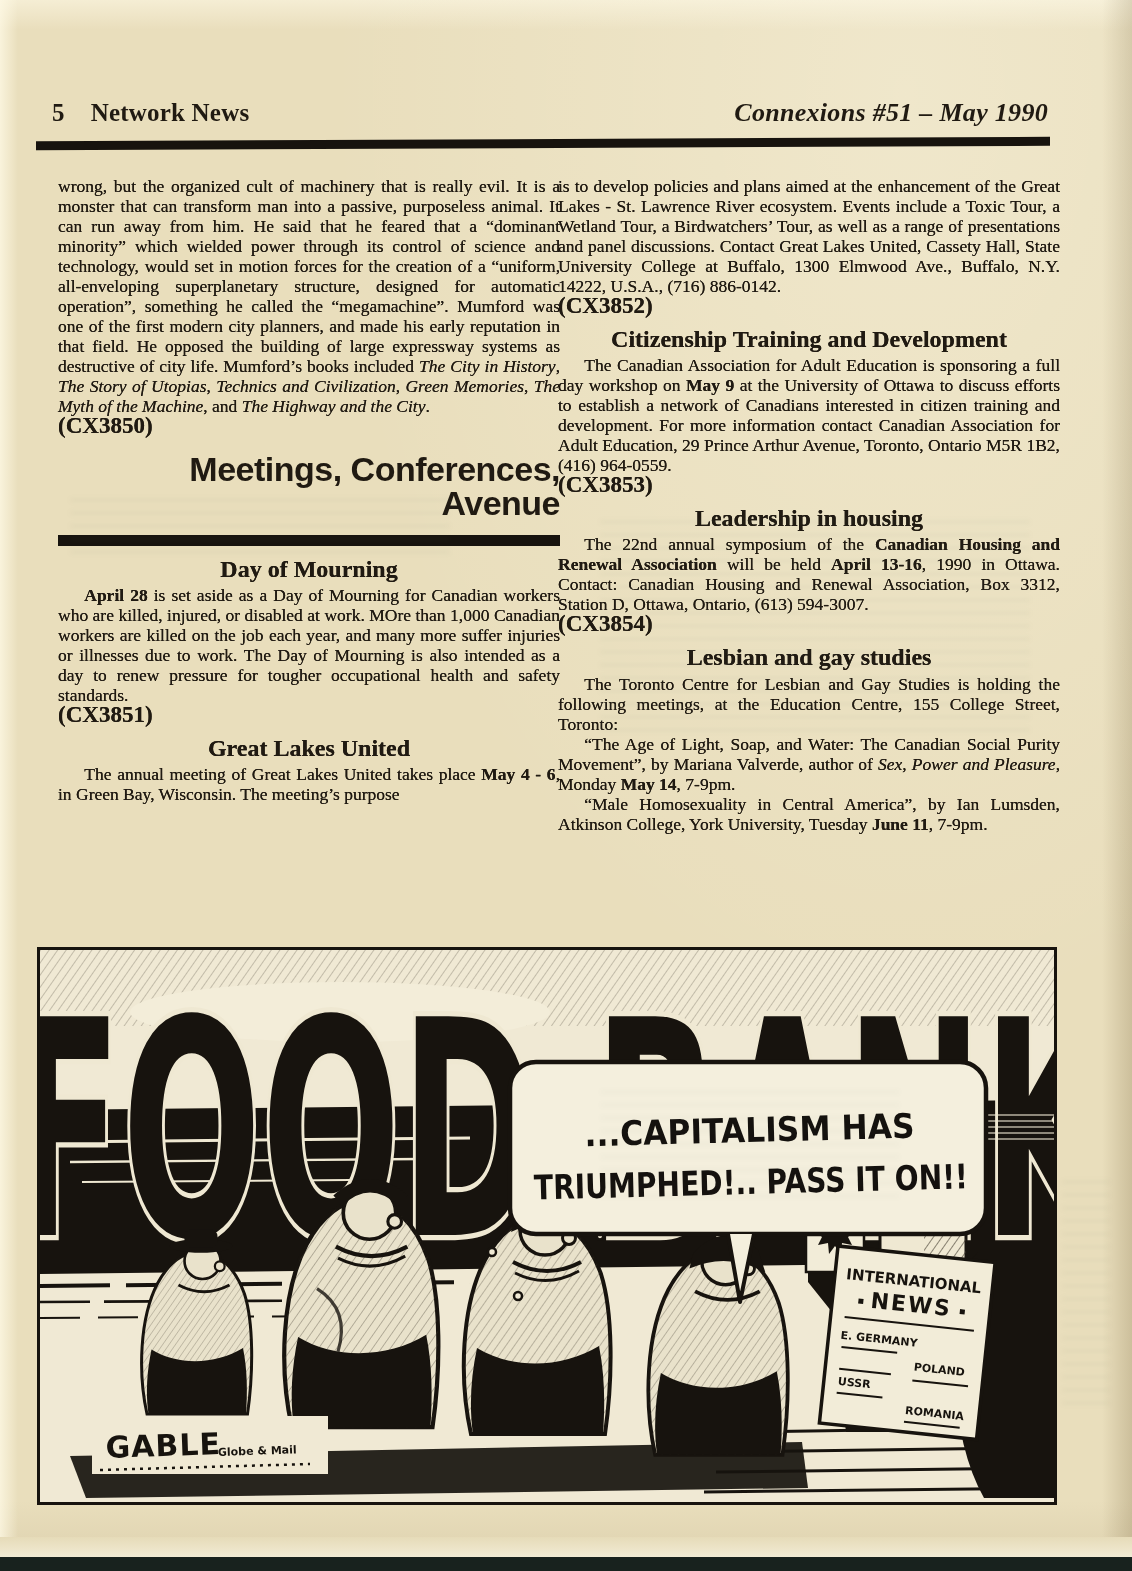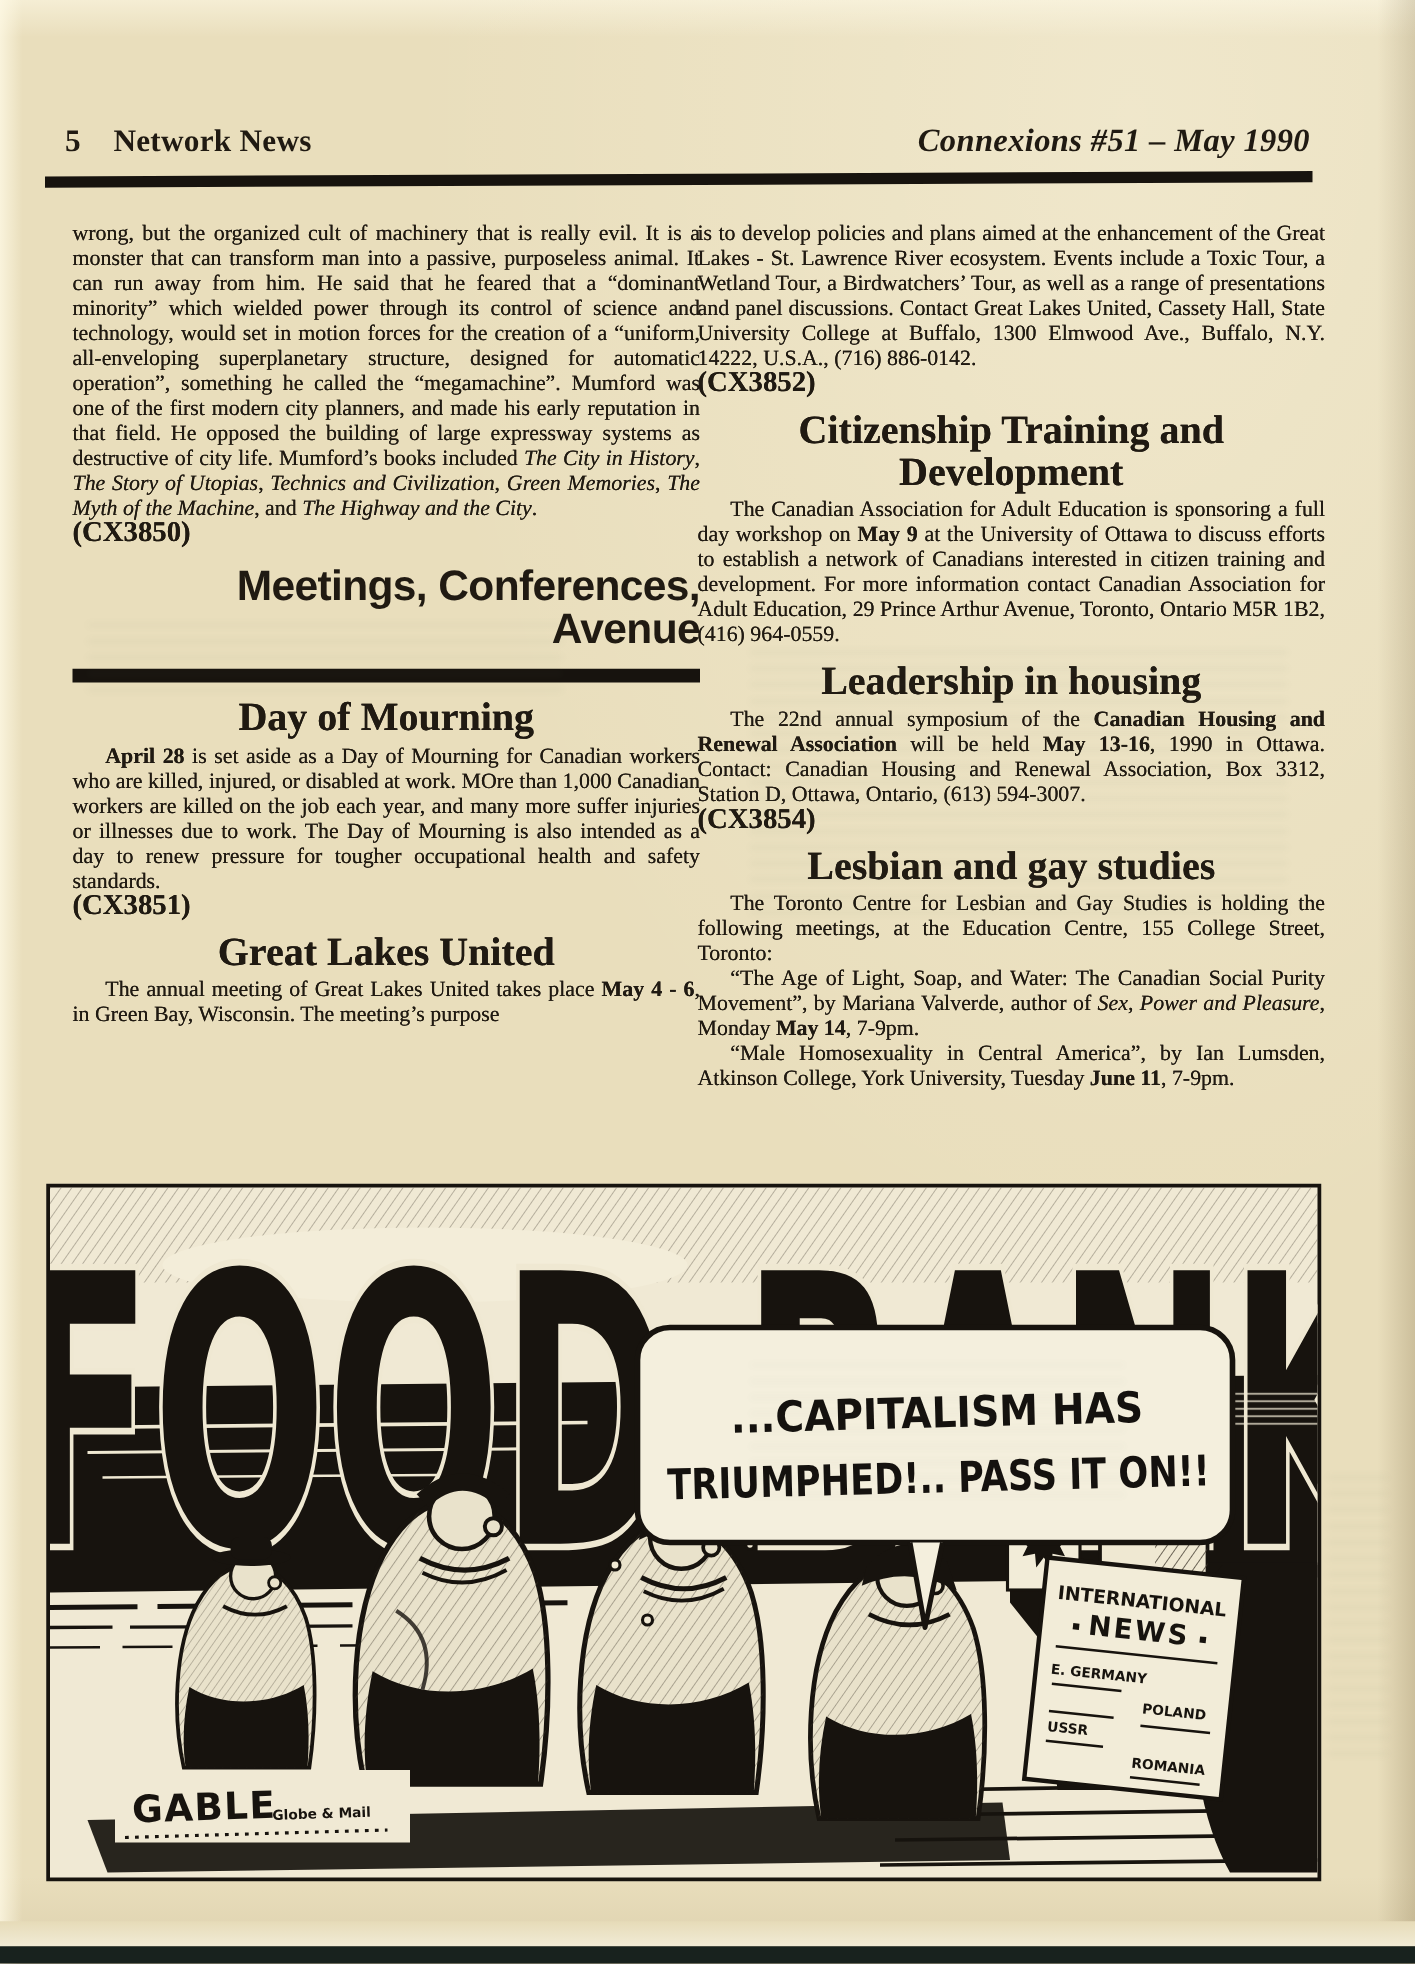--- a/index.html
+++ b/index.html
@@ -25,21 +25,21 @@
   .col{position:absolute;top:0;width:502px;font-size:17.5px;line-height:20px;text-align:justify;}
   .col-l{left:0;margin-left:16px;}
   .col-r{left:516px;}
   .para{margin:0;text-shadow:0 0 .4px currentColor;}
   .para.indent{text-indent:1.5em;}
   .code{margin:0 0 1px 0;font-weight:bold;font-size:23px;text-shadow:0 0 .4px currentColor;}
   .seg-b{font-weight:bold;}
   .seg-i{font-style:italic;}
   .sec-head{font-family:"Liberation Sans", sans-serif;font-weight:bold;font-size:34px;line-height:1.0;letter-spacing:-0.5px;margin:16px 0 0 0;text-align:right;}
   .sec-rule{height:11px;background:#17130e;margin:15px 0 0 0;}
-  .art-title{font-weight:bold;font-size:32px;line-height:1.05;text-align:center;margin:11px 0 3px 0;text-shadow:0 0 .4px currentColor;}
+  .art-title{font-weight:bold;font-size:24px;line-height:1.05;text-align:center;margin:11px 0 3px 0;text-shadow:0 0 .4px currentColor;}
   
   .cartoon{position:absolute;left:37px;top:947px;width:1020px;height:558px;background:#f0e9d4;border:3px solid #17130e;box-sizing:border-box;}
   .cartoon svg{display:block;width:100%;height:100%;}
   
   .smudge{position:absolute;pointer-events:none;filter:blur(2.6px);opacity:.35;
     background:repeating-linear-gradient(180deg, rgba(104,122,96,0.16) 0px, rgba(104,122,96,0.16) 4px, rgba(0,0,0,0) 4px, rgba(0,0,0,0) 13px);}
   
   .bottom-sliver{position:absolute;left:0;right:0;bottom:14px;height:20px;background:linear-gradient(180deg,#e6dbb8,#f1ebd5);}
   .bottom-edge{position:absolute;left:0;right:0;bottom:0;height:14px;background:#18221e;}
 </style>
@@ -68,22 +68,23 @@
       <p class="code">(CX3851)</p>
       <h3 class="art-title">Great Lakes United</h3>
       <p class="para indent"><span>The annual meeting of Great Lakes United takes place </span><span class="seg-b">May 4 - 6</span><span>, in Green Bay, Wisconsin. The meeting’s purpose</span></p>
     </div>
 
     <div class="col col-r">
       <p class="para"><span>is to develop policies and plans aimed at the enhancement of the Great Lakes - St. Lawrence River ecosystem. Events include a Toxic Tour, a Wetland Tour, a Birdwatchers’ Tour, as well as a range of presentations and panel discussions. Contact Great Lakes United, Cassety Hall, State University College at Buffalo, 1300 Elmwood Ave., Buffalo, N.Y. 14222, U.S.A., (716) 886-0142.</span></p>
       <p class="code">(CX3852)</p>
       <h3 class="art-title">Citizenship Training and Development</h3>
       <p class="para indent"><span>The Canadian Association for Adult Education is sponsoring a full day workshop on </span><span class="seg-b">May 9</span><span> at the University of Ottawa to discuss efforts to establish a network of Canadians interested in citizen training and development. For more information contact Canadian Association for Adult Education, 29 Prince Arthur Avenue, Toronto, Ontario M5R 1B2, (416) 964-0559.</span></p>
+      <p class="code">(CX3853)</p>
       <h3 class="art-title">Leadership in housing</h3>
-      <p class="para indent"><span>The 22nd annual symposium of the </span><span class="seg-b">Canadian Housing and Renewal Association</span><span> will be held </span><span class="seg-b">May 13-16</span><span>, 1990 in Ottawa. Contact: Canadian Housing and Renewal Association, Box 3312, Station D, Ottawa, Ontario, (613) 594-3007.</span></p>
+      <p class="para indent"><span>The 22nd annual symposium of the </span><span class="seg-b">Canadian Housing and Renewal Association</span><span> will be held </span><span class="seg-b">April 13-16</span><span>, 1990 in Ottawa. Contact: Canadian Housing and Renewal Association, Box 3312, Station D, Ottawa, Ontario, (613) 594-3007.</span></p>
       <p class="code">(CX3854)</p>
       <h3 class="art-title">Lesbian and gay studies</h3>
       <p class="para indent"><span>The Toronto Centre for Lesbian and Gay Studies is holding the following meetings, at the Education Centre, 155 College Street, Toronto:</span></p>
       <p class="para indent"><span>“The Age of Light, Soap, and Water: The Canadian Social Purity Movement”, by Mariana Valverde, author of </span><span class="seg-i">Sex, Power and Pleasure</span><span>, Monday </span><span class="seg-b">May 14</span><span>, 7-9pm.</span></p>
       <p class="para indent"><span>“Male Homosexuality in Central America”, by Ian Lumsden, Atkinson College, York University, Tuesday </span><span class="seg-b">June 11</span><span>, 7-9pm.</span></p>
     </div>
   </div>
 
   <div class="cartoon">
     <svg viewBox="0 0 1014 552">

